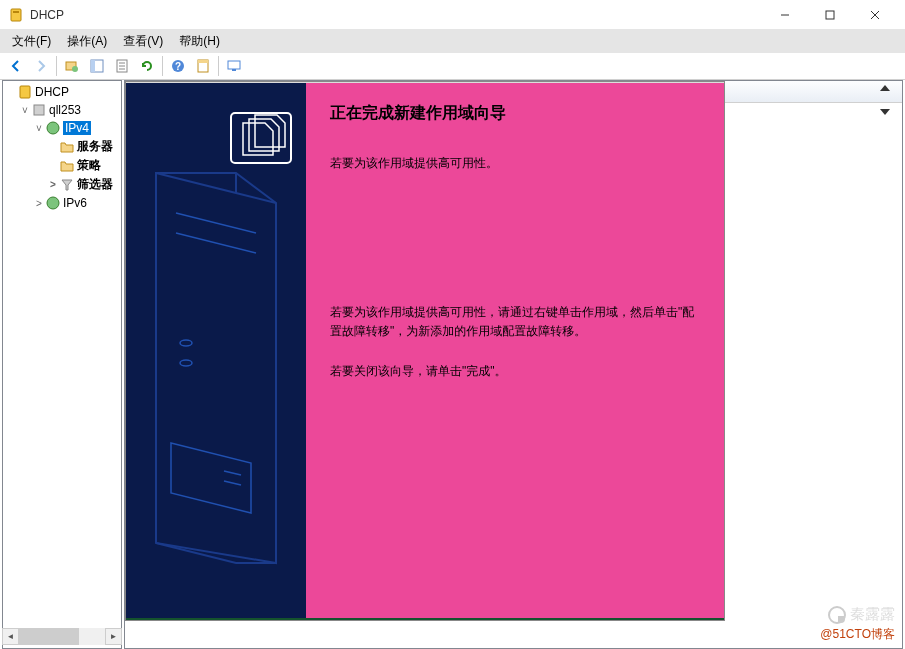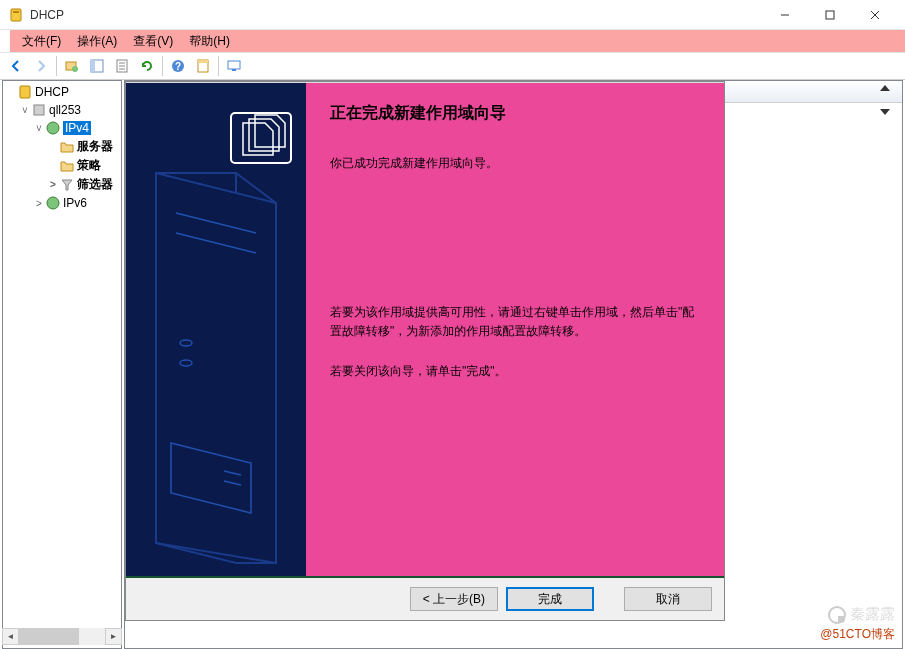--- a/index.html
+++ b/index.html
@@ -6,21 +6,21 @@
     body { width: 905px; height: 649px; overflow: hidden; background: #fff; font-size: 12px; color: #000; position: relative; }
     
     
     .titlebar { height: 30px; background: #fff; display: flex; align-items: center; padding: 0 8px; border-bottom: 1px solid #e5e5e5; }
     .titlebar .app-icon { width: 16px; height: 16px; margin-right: 6px; }
     .titlebar .title { flex: 1; color: #333; font-size: 12px; }
     .win-controls { display: flex; }
     .win-btn { width: 45px; height: 30px; display: flex; align-items: center; justify-content: center; color: #666; }
     
     
-    .menubar { height: 22px; display: flex; align-items: center; padding: 0 4px; background: #fca5a5; margin-left: 10px; }
+    .menubar { height: 22px; display: flex; align-items: center; padding: 0 4px; background: #e5e5e5; }
     .menubar .menu-item { padding: 2px 8px; font-size: 12px; }
     
     
     .toolbar { height: 28px; display: flex; align-items: center; padding: 2px 4px; background: #fff; border-top: 1px solid #e5e5e5; border-bottom: 1px solid #d0d0d0; gap: 1px; }
     .tb-btn { width: 24px; height: 24px; display: flex; align-items: center; justify-content: center; border: 1px solid transparent; }
     .tb-sep { width: 1px; height: 20px; background: #ccc; margin: 0 2px; }
     
     
     .main { display: flex; height: calc(649px - 30px - 22px - 28px); }
     
@@ -261,32 +261,26 @@
             </g>
 
             <g transform="translate(105,30)">
               <rect x="0" y="0" width="60" height="50" rx="4" fill="none" stroke="#fff" stroke-width="2"></rect>
               <path d="M12 10 L12 42 L42 42 L42 18 L34 10 Z M18 6 L18 38 L48 38 L48 14 L40 6 Z M24 2 L24 34 L54 34 L54 10 L46 2 Z" fill="none" stroke="#fff" stroke-width="1.5"></path>
             </g>
           </svg>
         </div>
         <div class="wizard-content">
           <div class="wizard-heading">正在完成新建作用域向导</div>
-          <div class="wizard-text">你已成功完成新建作用域向导。</div>
+          <div class="wizard-text">若要为该作用域提供高可用性。</div>
           <div style="height:110px"></div>
           <div class="wizard-text">若要为该作用域提供高可用性，请通过右键单击作用域，然后单击"配置故障转移"，为新添加的作用域配置故障转移。</div>
           <div class="wizard-text">若要关闭该向导，请单击"完成"。</div>
         </div>
       </div>
-      <div class="wizard-footer">
-        <button class="wizard-btn">&lt; 上一步(B)</button>
-        <button class="wizard-btn default">完成</button>
-        <span style="width:14px"></span>
-        <button class="wizard-btn">取消</button>
-      </div>
     </div>
   </div>
 </div>
 
 <div class="hscroll" style="bottom:4px">
   <div class="hscroll-btn">◄</div>
   <div class="hscroll-track">
       <div class="hscroll-thumb"></div>
     </div>
   <div class="hscroll-btn">►</div>

